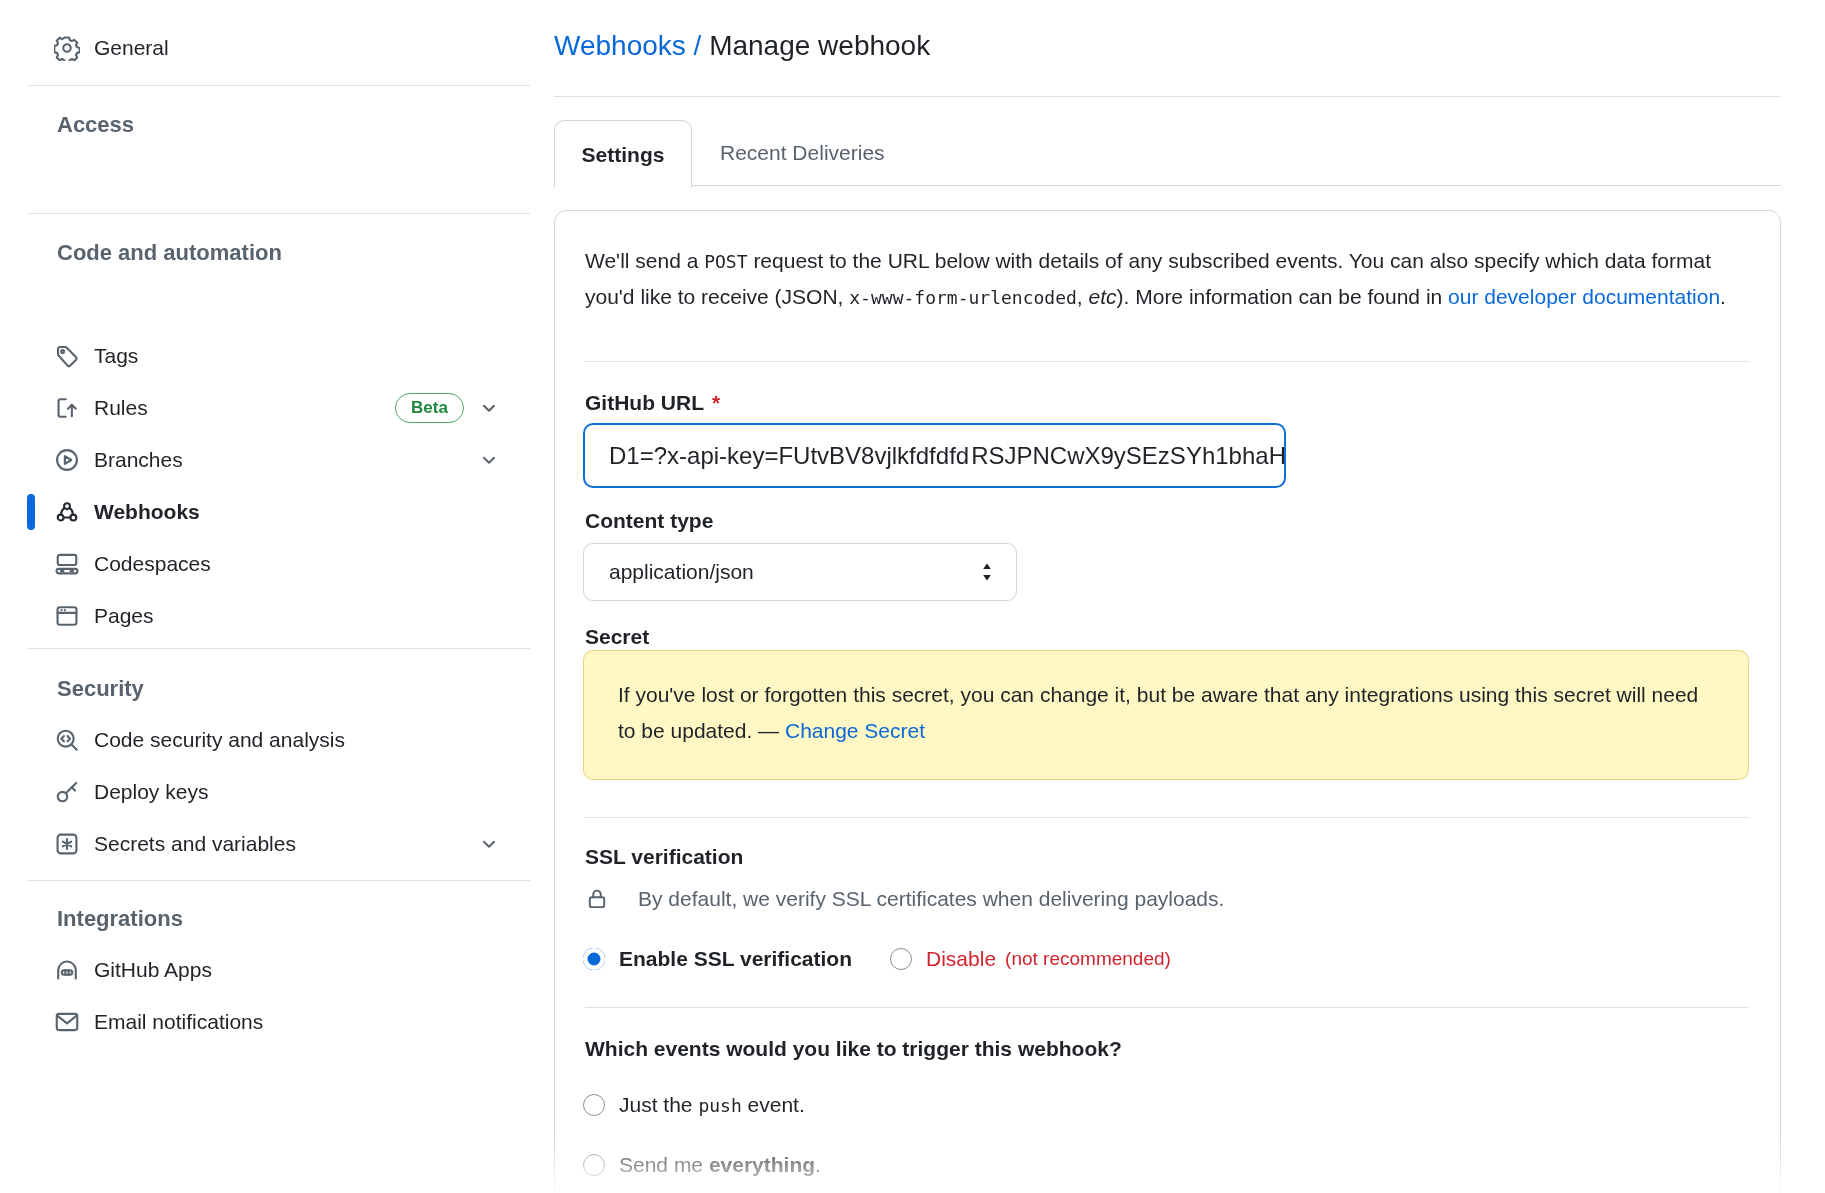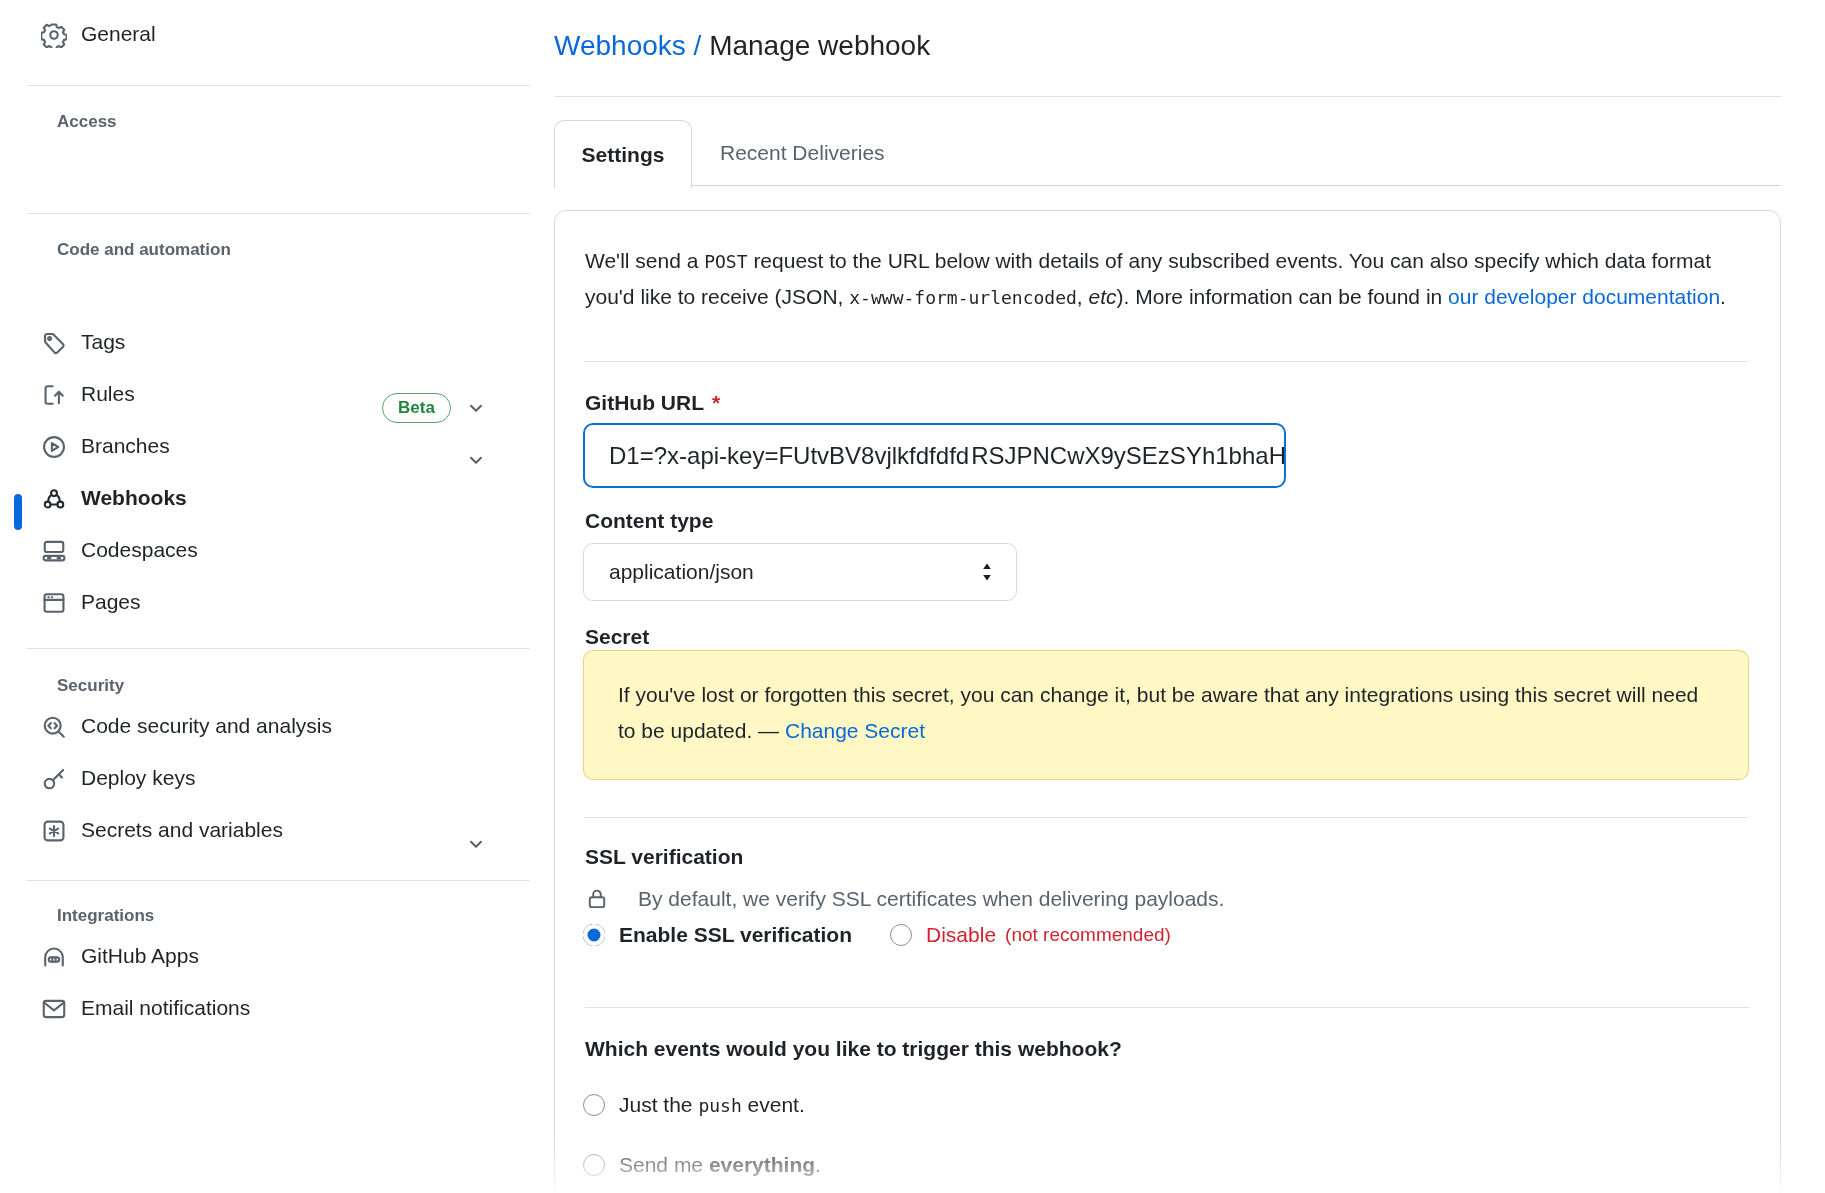--- a/index.html
+++ b/index.html
@@ -3,31 +3,31 @@
 <meta charset="utf-8">
 <style>
   * { margin:0; padding:0; box-sizing:border-box; }
   html,body { width:1825px; height:1193px; overflow:hidden; background:#fff;
     font-family:"Liberation Sans", sans-serif; color:#1f2328; font-size:21px; }
   .mono { font-family:"DejaVu Sans Mono", monospace; font-size:18px; }
   svg { display:block; }
 
   
   .sidebar { position:absolute; left:0; top:0; width:554px; height:1193px; background:#fff; }
-  .side-item { position:absolute; left:14px; width:503px; height:52px;
-    display:flex; padding-left:27px; cursor:pointer; border-radius:10px; }
+  .side-item { position:absolute; left:27px; width:503px; height:52px;
+    display:flex; align-items:center; padding-left:27px; cursor:pointer; border-radius:10px; }
   .side-item .ic { width:26px; height:26px; flex:0 0 26px; color:#59636e; }
   .side-item .lbl { margin-left:14px; color:#1f2328; }
   .side-item.active .lbl { font-weight:600; }
   .side-item.active { background:transparent; }
   .side-item.active::after { content:""; position:absolute; left:19px; right:0; top:0; bottom:0;
     background:#eef1f4; border-radius:10px; z-index:-1; }
   .side-item.active::before { content:""; position:absolute; left:0; top:8px; width:8px; height:36px;
     border-radius:4px; background:#0969da; }
-  .side-header { position:absolute; left:57px; height:24px; font-size:17px; font-weight:600; color:#59636e; }
+  .side-header { position:absolute; left:57px; height:24px; font-size:22px; font-weight:600; color:#59636e; }
   .side-divider { position:absolute; left:27px; width:503px; height:0; border-top:1.5px solid #dde3e9; }
   .beta-pill { position:absolute; left:368px; top:11px; width:69px; height:30px; border:1.5px solid #54a568;
     border-radius:15px; color:#1f883d; font-size:17px; font-weight:600;
     display:flex; align-items:center; justify-content:center; }
   .chev { position:absolute; left:452px; top:16px; width:20px; height:20px; color:#59636e; }
 
   
   .page-title { position:absolute; left:554px; top:30px; font-size:28px; font-weight:400; }
   .page-title .crumb { color:#0969da; cursor:pointer; }
   .page-title .sep { color:#0969da; }
@@ -283,21 +283,21 @@
   <div class="note-row" style="top:676px">
     <span>
       <svg viewBox="0 0 16 16" width="24" height="24" fill="none" stroke="currentColor" stroke-width="1.3" stroke-linecap="round">
           <rect x="3.2" y="6.8" width="9.6" height="6.6" rx="1.3"></rect>
           <path d="M5.5 6.8V4.9a2.5 2.5 0 0 1 5 0v1.9"></path>
         </svg>
     </span>
     <span>By default, we verify SSL certificates when delivering payloads.</span>
   </div>
 
-  <div class="radio-row" style="top:712px">
+  <div class="radio-row" style="top:736px">
     <span class="radio sel"></span>
     <span class="bold" style="margin-left:14px">Enable SSL verification</span>
     <span class="radio" style="margin-left:38px"></span>
     <span class="red" style="margin-left:14px">Disable</span>
     <span class="red small-note" style="margin-left:9px">(not recommended)</span>
   </div>
 
   <hr style="top:796px">
 
   <div class="fld-label" style="top:826px">Which events would you like to trigger this webhook?</div>

